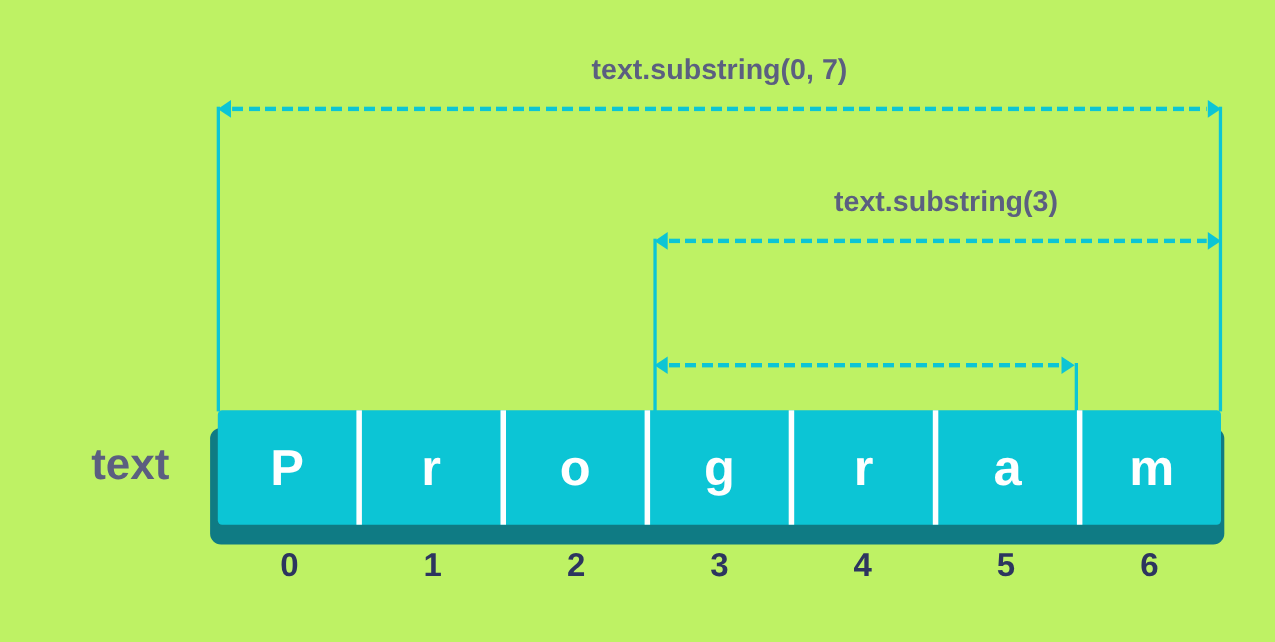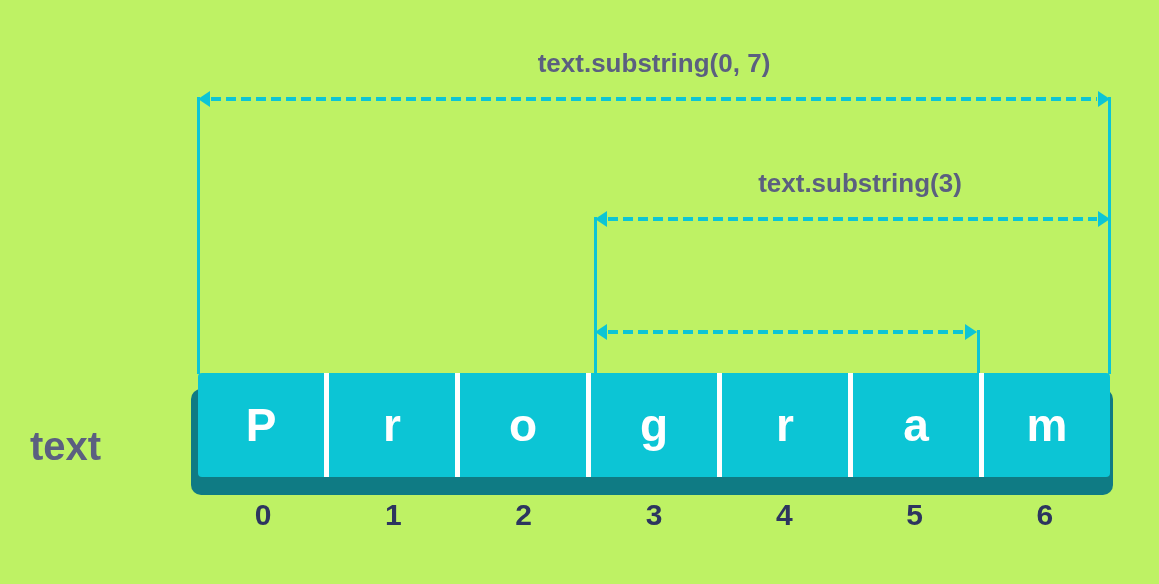--- a/index.html
+++ b/index.html
@@ -12,22 +12,22 @@
   #canvas{
     position:relative;
     width:1159px;height:584px;
     background:#bef264;
     overflow:hidden;
     font-family:"Liberation Sans", sans-serif;
   }
   
   .var-label{
     position:absolute; left:30px; top:400px; width:124px;
-    text-align:left;
-    font-size:40px; font-weight:bold; color:var(--slate);margin-top:24px;
+    text-align:right;
+    font-size:40px; font-weight:bold; color:var(--slate);
   }
   
   .box-shadow{
     position:absolute; left:191px; top:389px; width:922px; height:106px;
     background:var(--teal-dark); border-radius:10px;
   }
   .string-box{
     position:absolute; left:198px; top:373px; width:912px; height:104px;
     background:var(--teal); border-radius:4px;
     display:flex;

